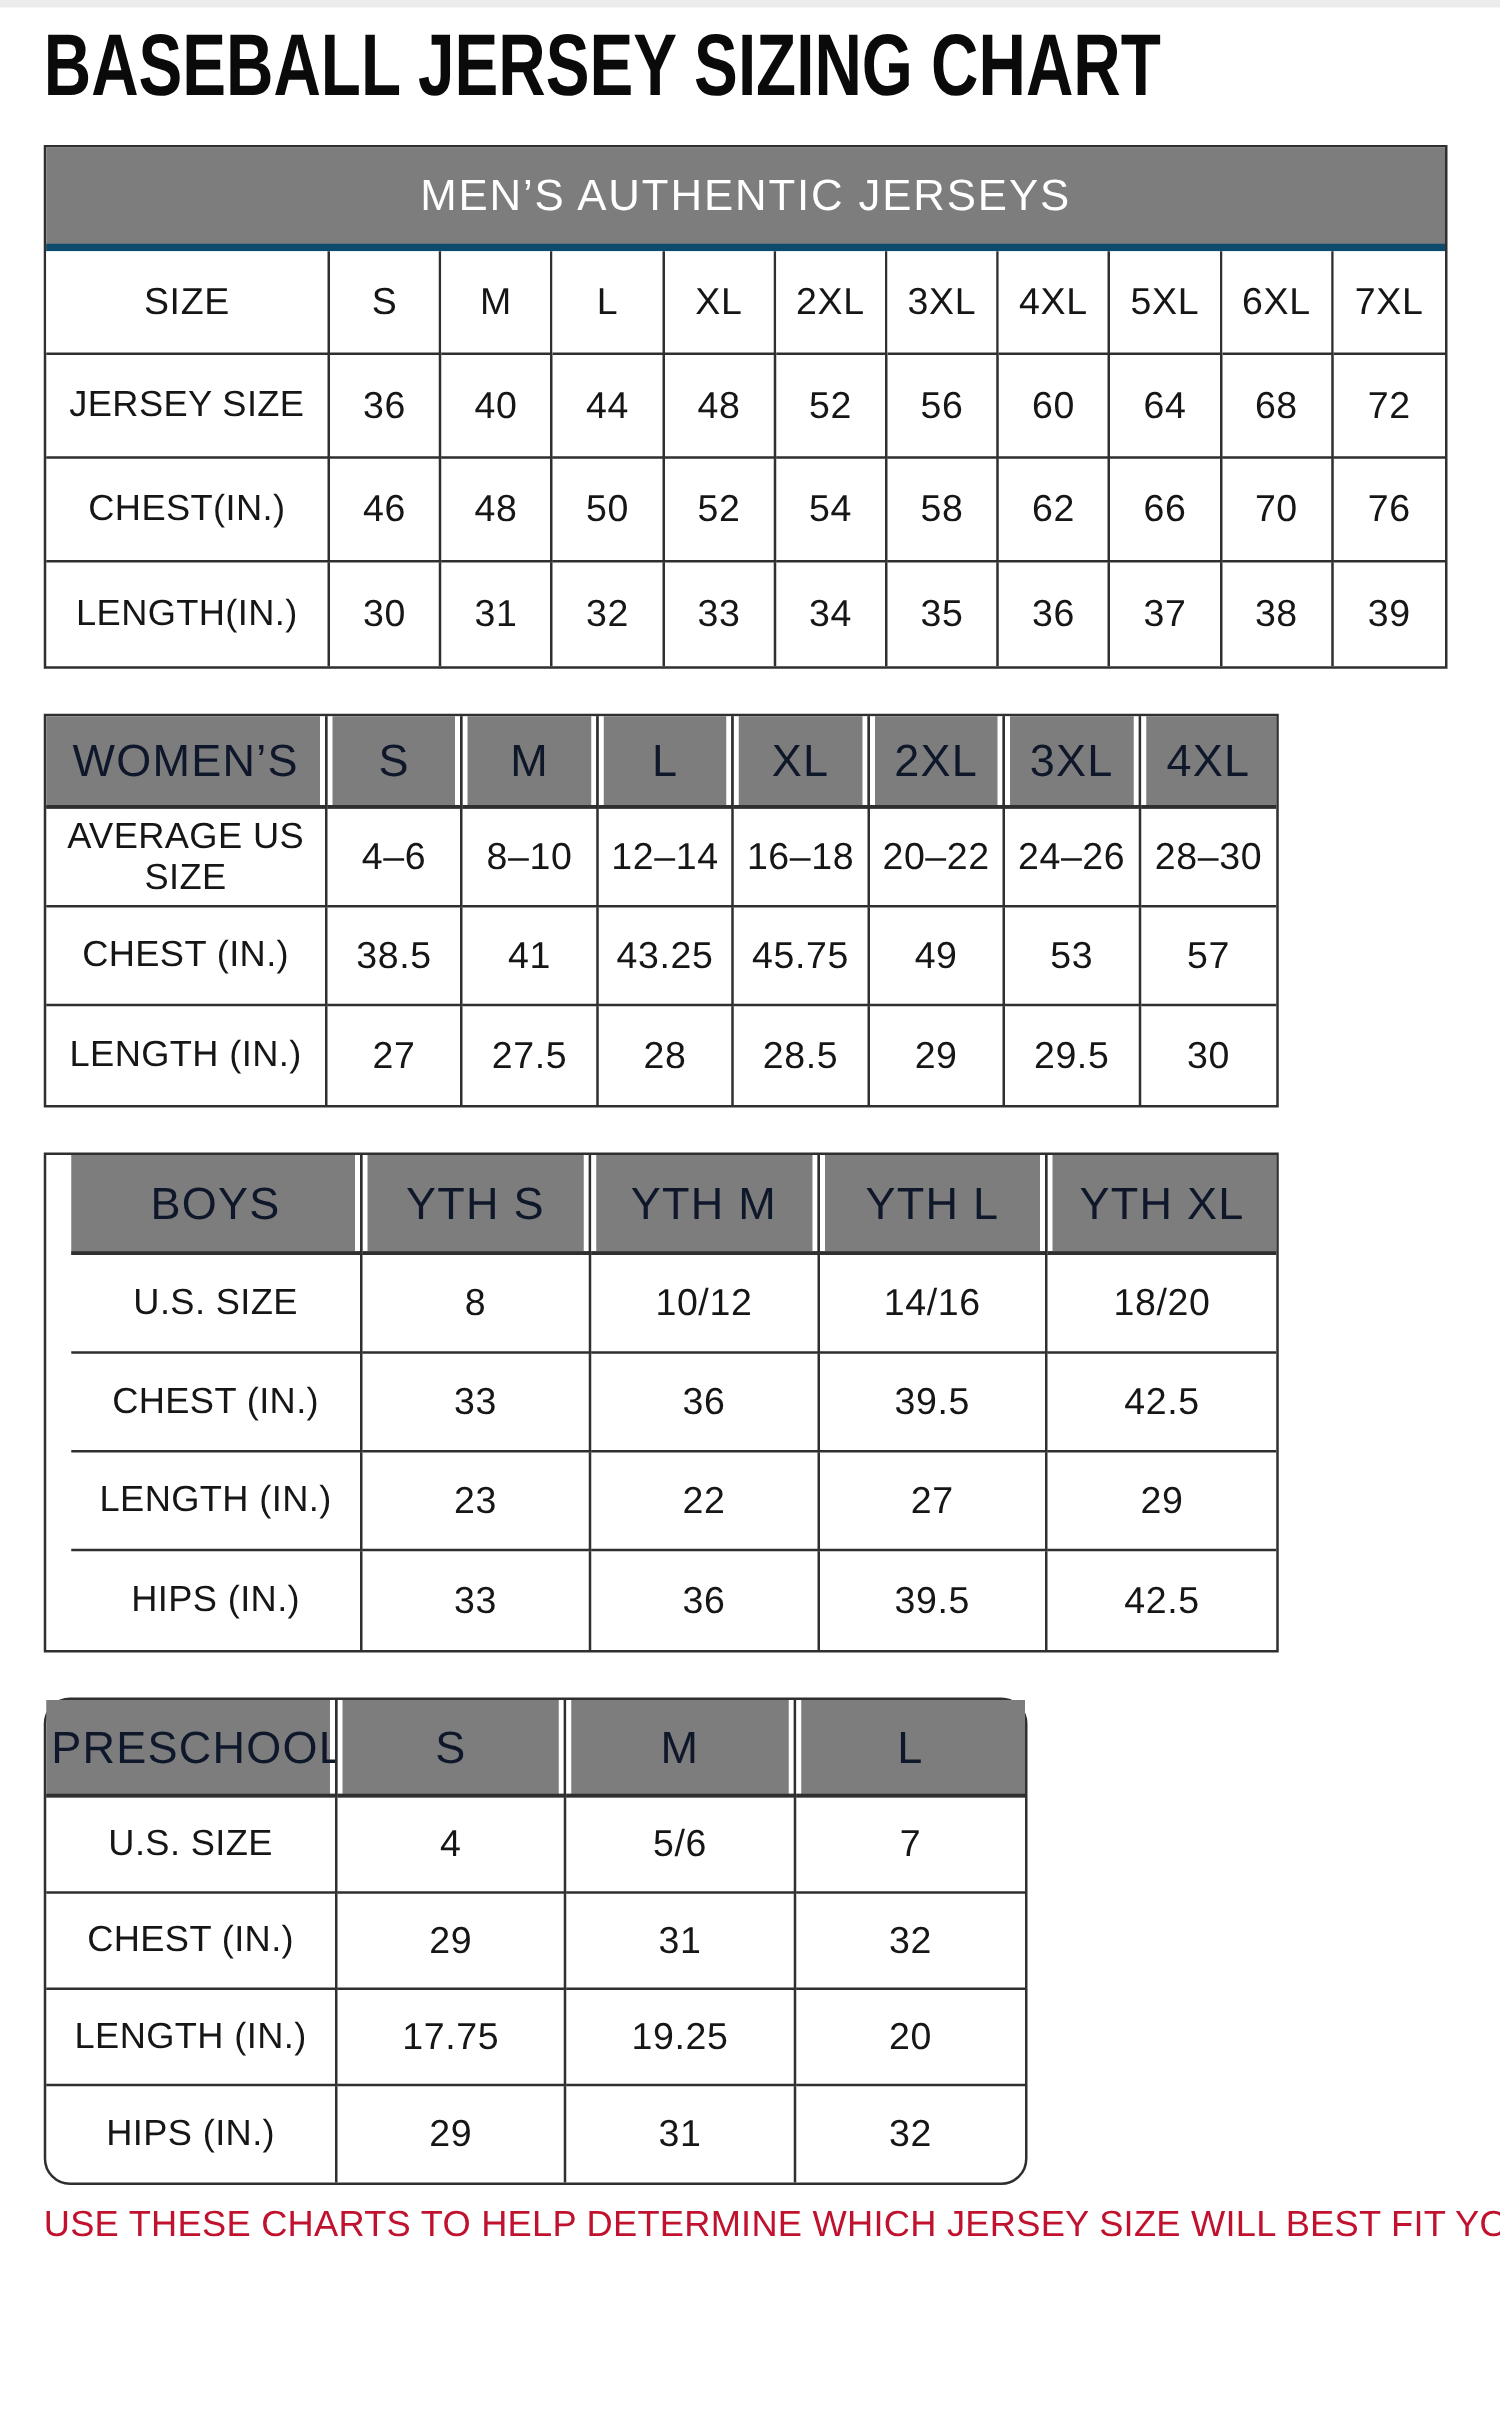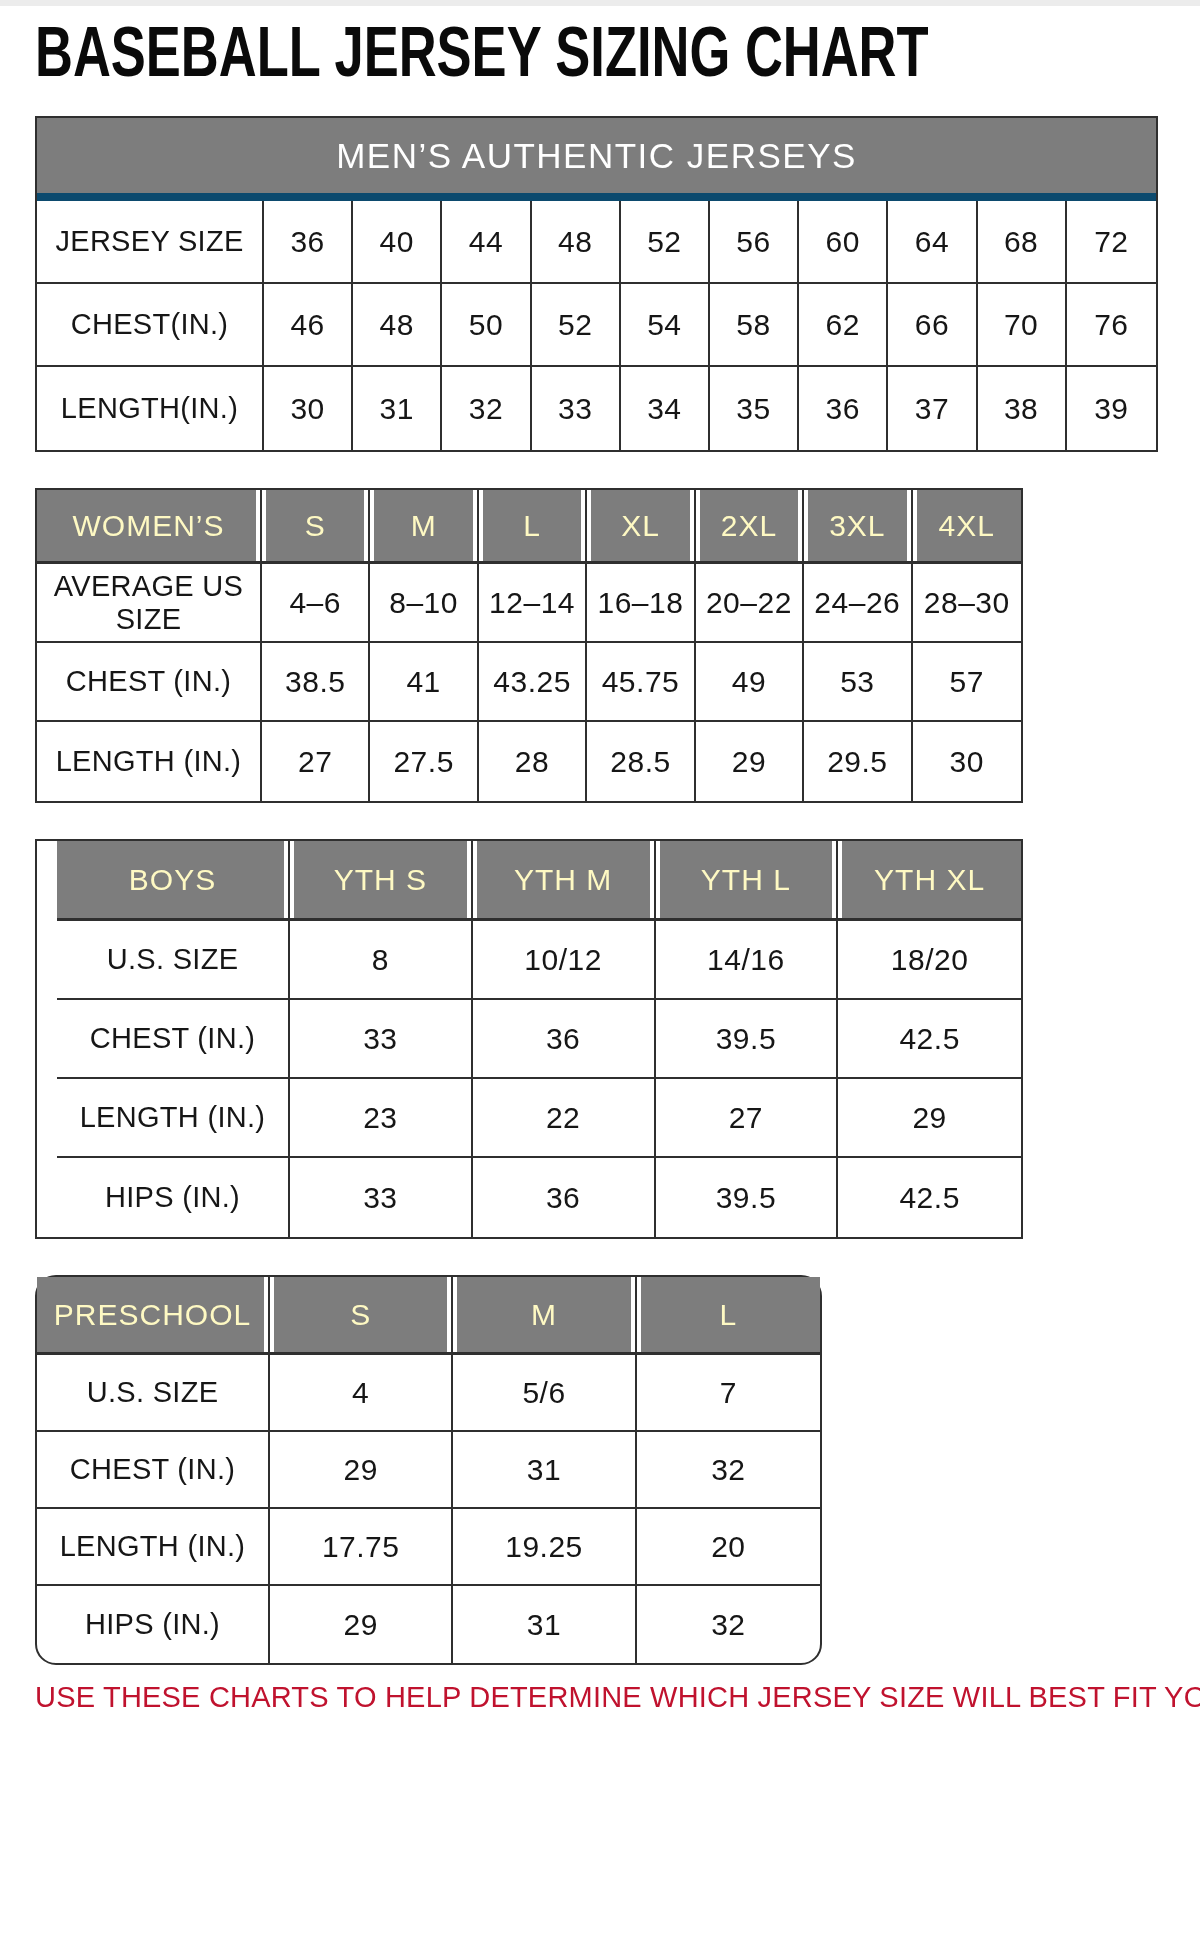--- a/index.html
+++ b/index.html
@@ -34,24 +34,24 @@
     border-right:2px solid #2f2f2f;border-bottom:2px solid #2f2f2f;
     font-weight:normal;font-size:30px;letter-spacing:0.5px;color:#161616;
     overflow:hidden;padding:0 4px;
   }
   .sizing-table tr > *:last-child{border-right:none;}
   .sizing-table tbody tr:last-child > *{border-bottom:none;}
 
   
   .sizing-table th.banner{
     background:#7d7d7d;color:#ffffff;font-size:35px;letter-spacing:1.5px;
-    border-bottom:8px solid #0c4a6e;
+    border-bottom:6px solid #0c4a6e;
   }
   .sizing-table th.hdr{
-    background:#7d7d7d;color:#fef9c3;font-size:30px;letter-spacing:1px;
+    background:#7d7d7d;color:#0f172a;font-size:36px;letter-spacing:1px;
     border-bottom:3px solid #2f2f2f;
     box-shadow:inset 4px 0 0 #ffffff,inset -4px 0 0 #ffffff;
   }
   .sizing-table th.hdr:first-child{box-shadow:inset -4px 0 0 #ffffff;}
   .sizing-table th.hdr:last-child{box-shadow:inset 4px 0 0 #ffffff;}
 
   
   .sizing-table th.colrow{background:#ffffff;color:#161616;}
 
   .sizing-table th.rowlabel{font-size:29px;line-height:1.12;letter-spacing:0.3px;}
@@ -97,20 +97,33 @@
         <col>
         <col>
         <col>
         <col>
         <col>
         <col>
       </colgroup>
       <thead>
         <tr>
           <th colspan="11" class="banner">MEN’S AUTHENTIC JERSEYS</th>
+        </tr>
+        <tr>
+          <th class="colrow">SIZE</th>
+          <th class="colrow">S</th>
+          <th class="colrow">M</th>
+          <th class="colrow">L</th>
+          <th class="colrow">XL</th>
+          <th class="colrow">2XL</th>
+          <th class="colrow">3XL</th>
+          <th class="colrow">4XL</th>
+          <th class="colrow">5XL</th>
+          <th class="colrow">6XL</th>
+          <th class="colrow">7XL</th>
         </tr>
       </thead>
       <tbody>
         <tr>
           <th class="rowlabel">JERSEY SIZE</th>
           <td>36</td>
           <td>40</td>
           <td>44</td>
           <td>48</td>
           <td>52</td>

